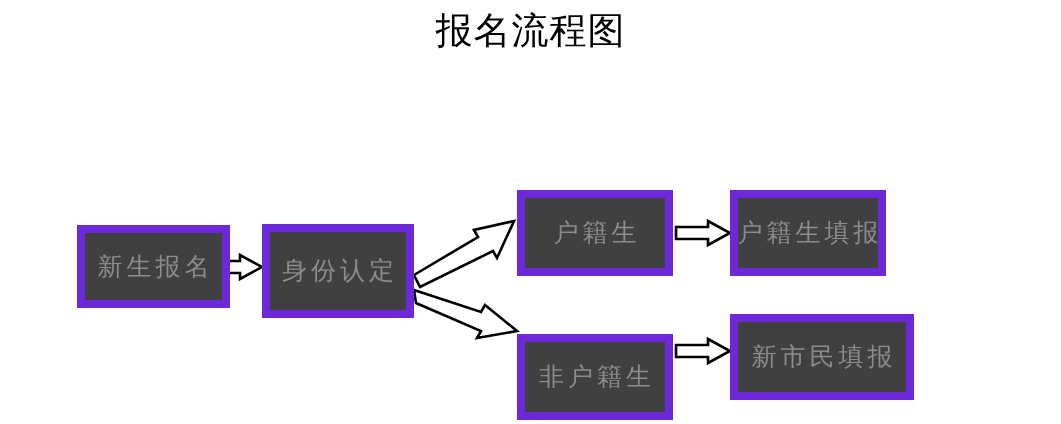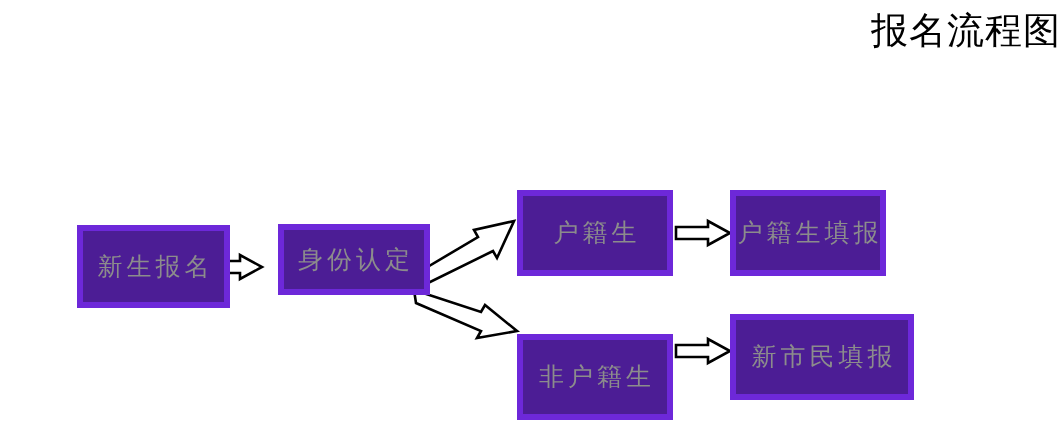--- a/index.html
+++ b/index.html
@@ -13,61 +13,61 @@
     position: relative;
     overflow: hidden;
     font-family: "Liberation Serif", "DejaVu Serif", serif;
   }
 
   #page-title {
     position: absolute;
     left: 0;
     top: 6px;
     width: 1061px;
-    text-align: right;
+    text-align: center;
     font-family: "DejaVu Sans", "Liberation Sans", sans-serif;
     font-size: 37px;
     line-height: 50px;
     font-weight: 400;
     color: #000000;
     letter-spacing: 1px;
     white-space: nowrap;
   }
 
   #flow-canvas {
     position: absolute;
     left: 0;
     top: 0;
     width: 1061px;
     height: 424px;
   }
 
   .node-box {
     position: absolute;
     box-sizing: border-box;
-    border: 6px solid #6d28d9;
-    background: #4c1d95;
+    border: 8px solid #6d28d9;
+    background: #404040;
     display: flex;
     align-items: center;
     justify-content: center;
   }
   .node-label {
     font-family: "Liberation Serif", "DejaVu Serif", serif;
     font-size: 25px;
     line-height: 1.1;
     color: #8c8c8c;
     letter-spacing: 4px;
     text-indent: 4px;
     white-space: nowrap;
     font-weight: 400;
   }
 
   
   #box-new-student-registration { left: 53px;  top: 225px; width: 153px; height: 83px; margin-left: 24px; }
-  #box-identity-verification    { left: 262px; top: 224px; width: 152px; height: 71px; margin-left: 16px; }
+  #box-identity-verification    { left: 262px; top: 224px; width: 152px; height: 94px; }
   #box-registered-student       { left: 517px; top: 190px; width: 156px; height: 86px; }
   #box-registered-student-form  { left: 730px; top: 190px; width: 156px; height: 86px; }
   #box-non-registered-student   { left: 517px; top: 314px; width: 156px; height: 86px; margin-top: 20px; }
   #box-new-citizen-form         { left: 730px; top: 314px; width: 184px; height: 86px; }
 </style>
 </head>
 <body>
 
 <div id="page-title">报名流程图</div>
 

